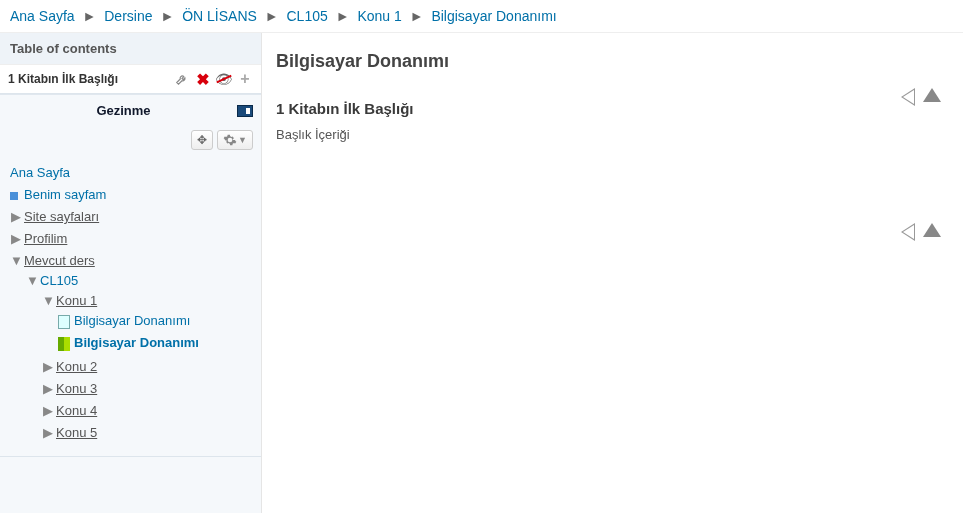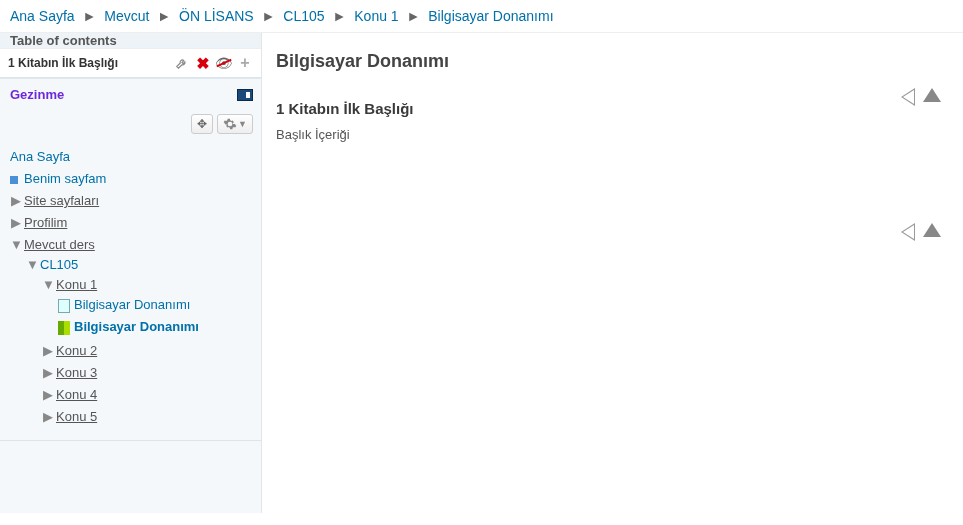--- a/index.html
+++ b/index.html
@@ -7,34 +7,34 @@
   a { color: #0070a8; text-decoration: none; cursor: pointer; }
 
   .breadcrumb { padding: 8px 10px; font-size: 14px; color: #0070a8; border-bottom: 1px solid #eee; }
   .breadcrumb span.sep { color: #666; margin: 0 4px; }
 
   .layout { display: flex; }
   .sidebar { width: 262px; background: #f5f8fb; border-right: 1px solid #e5e5e5; min-height: 480px; }
   .main { flex: 1; padding: 18px 22px 18px 14px; position: relative; }
 
   .block { border-bottom: 1px solid #dde5ec; }
-  .block .header { padding: 0 10px; font-weight: bold; color: #555; font-size: 13px; background: #eef3f8; }
+  .block .header { padding: 8px 10px; font-weight: bold; color: #555; font-size: 13px; background: #eef3f8; }
 
   .toc-item { display: flex; align-items: center; padding: 6px 8px; background: #fff; border-top: 1px solid #eee; }
   .toc-item .title { flex: 1; font-weight: bold; color: #333; font-size: 12px; }
   .toc-actions { display: flex; gap: 5px; align-items: center; }
   .ico { width: 16px; height: 16px; display: inline-flex; align-items: center; justify-content: center; font-size: 13px; cursor: pointer; }
   .wrench { color: #888; }
   .xred { color: #d8000c; font-weight: bold; font-size: 16px; }
   .eye { font-size: 14px; position: relative; color: #666; }
   .eyeline { position: absolute; width: 16px; height: 2px; background: #d8000c; transform: rotate(-25deg); }
   .plus { color: #aaa; font-size: 16px; font-weight: bold; }
 
   .nav-header { display: flex; align-items: center; padding: 8px 8px 8px 10px; border-top: 1px solid #e0e7ee; }
-  .nav-header .title { flex: 1; font-weight: bold; color: #6d28d9; }
+  .nav-header .title { flex: 1; font-weight: bold; color: #0f172a; text-align: center; }
   .dock { width: 16px; height: 12px; background: #1a4a7a; border: 1px solid #0a2a4a; display: inline-block; position: relative; cursor: pointer; }
   .dock::after { content: ""; position: absolute; right: 2px; top: 2px; bottom: 2px; width: 4px; background: #fff; }
 
   .nav-tools { display: flex; justify-content: flex-end; gap: 4px; padding: 4px 8px 8px 8px; }
   .tool-btn { width: 22px; height: 20px; border: 1px solid #ccc; border-radius: 3px; background: linear-gradient(#fff,#eee); display: inline-flex; align-items: center; justify-content: center; cursor: pointer; font-size: 12px; color: #666; }
   .gear-plus { width: 36px; display: inline-flex; align-items: center; }
 
   .tree { list-style: none; padding: 4px 0 8px 10px; }
   .tree li { padding: 2px 0 2px 0; line-height: 18px; }
   .tree ul { list-style: none; padding-left: 16px; }
@@ -57,21 +57,21 @@
   .tri-outline-left { width: 0; height: 0; border-top: 9px solid transparent; border-bottom: 9px solid transparent; border-right: 14px solid #999; cursor:pointer; position:relative; }
   .tri-outline-left::after { content:""; position:absolute; left:2px; top:-7px; border-top:7px solid transparent; border-bottom:7px solid transparent; border-right:11px solid #fff; }
   .tri.up { border-left: 9px solid transparent; border-right: 9px solid transparent; border-bottom: 14px solid #888; }
 </style>
 </head>
 <body>
 
 <div class="breadcrumb">
   <a>Ana Sayfa</a>
   <span class="sep">►</span>
-  <a>Mevcut</a>
+  <a>Dersine</a>
   <span class="sep">►</span>
   <a>ÖN LİSANS</a>
   <span class="sep">►</span>
   <a>CL105</a>
   <span class="sep">►</span>
   <a>Konu 1</a>
   <span class="sep">►</span>
   <a>Bilgisayar Donanımı</a>
 </div>
 

